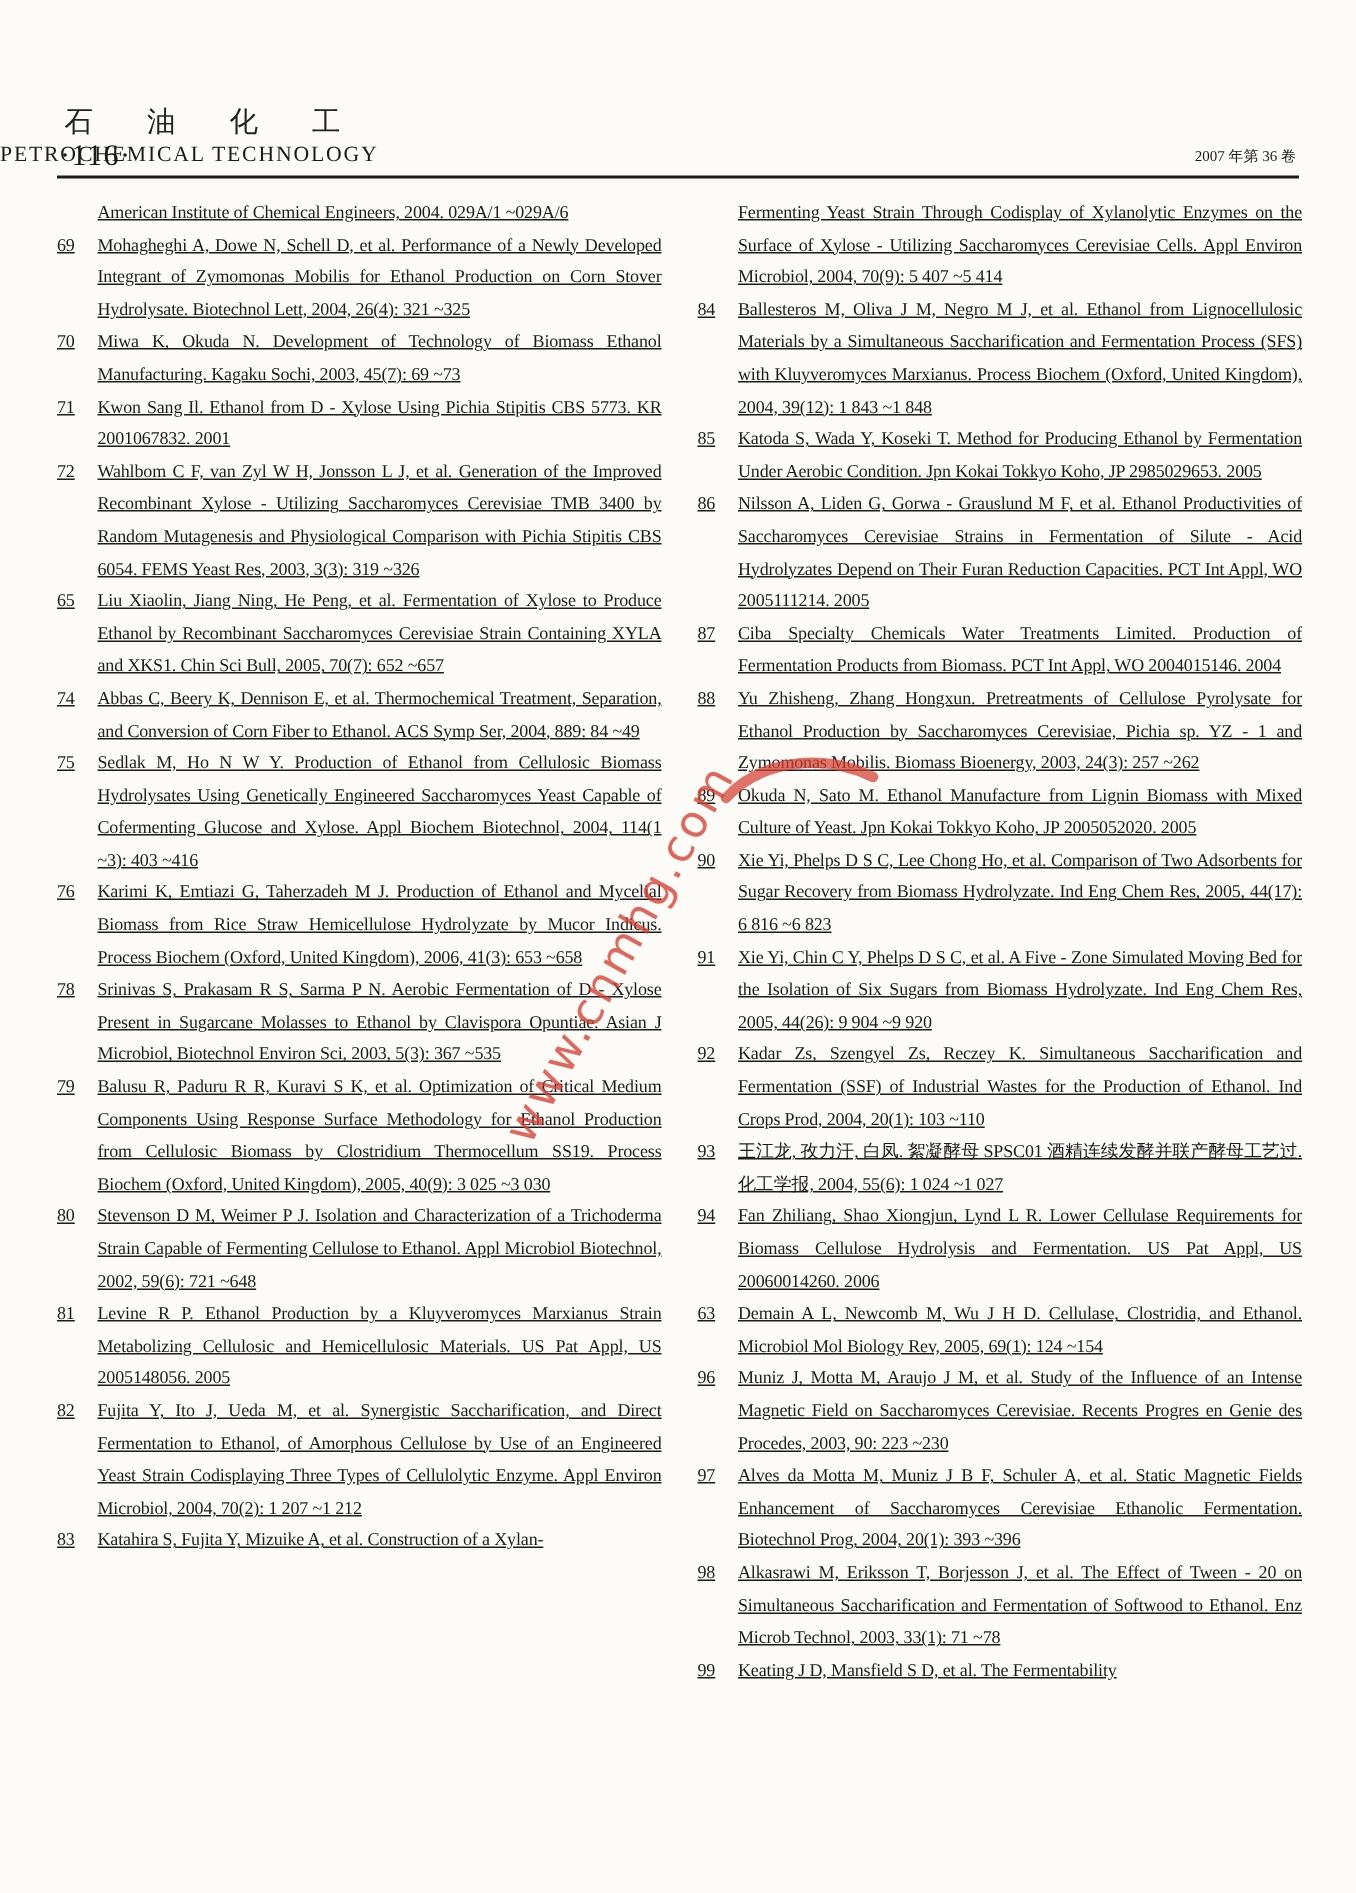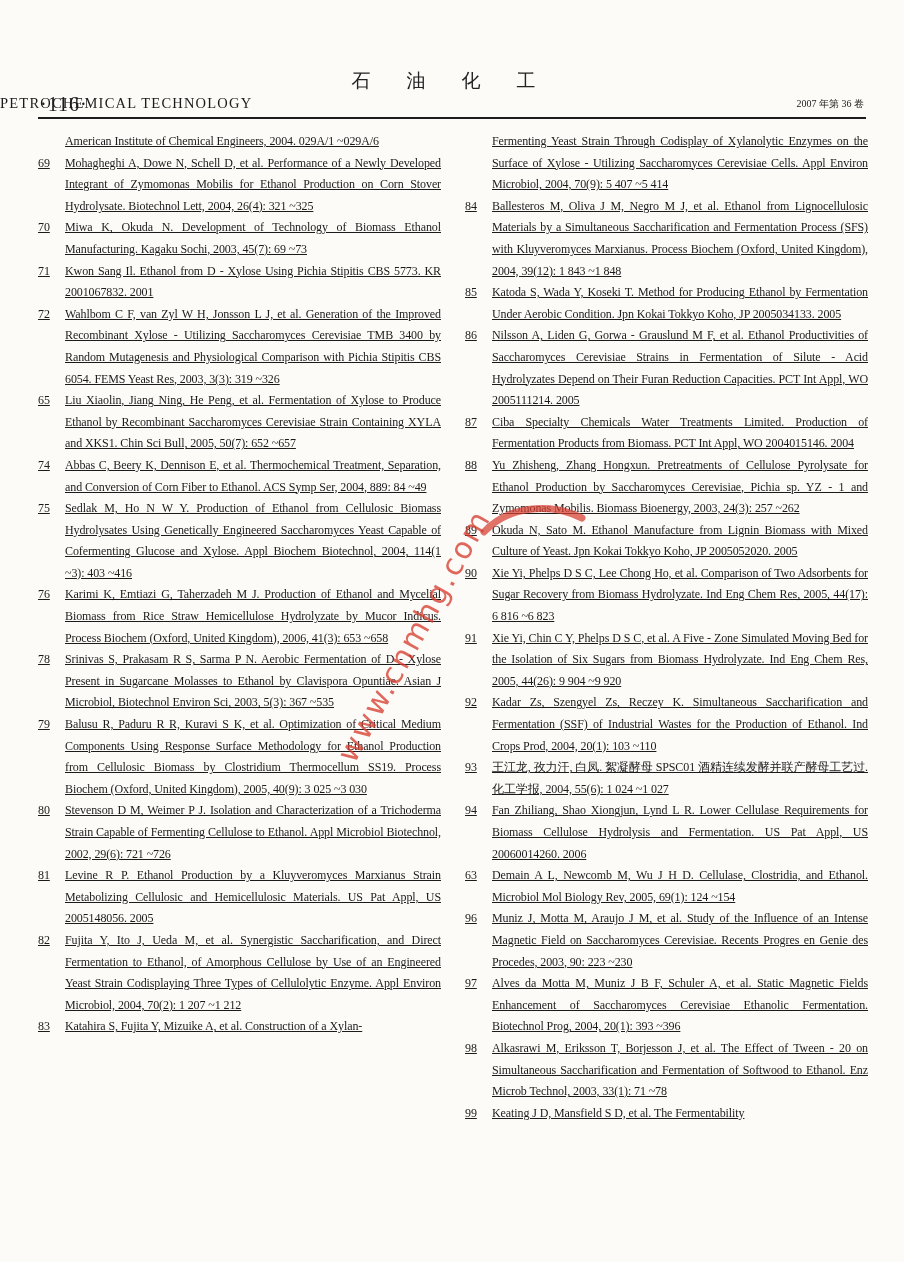--- a/index.html
+++ b/index.html
@@ -16,24 +16,23 @@
     width: 904px;
     height: 1262px;
     background: #fcfbf8;
     overflow: hidden;
     color: #1b1b1b;
   }
   
   .journal-cn {
     position: absolute;
     top: 68px; left: 0; right: 0;
-    text-align: center;
     font-size: 19px;
     letter-spacing: 36px;
-    padding-left: 19px;
+    padding-left: 43px;
     color: #222;
     font-family: Liberation Serif, serif;
   }
   .page-num {
     position: absolute;
     top: 93px; left: 40px;
     font-size: 20px;
     letter-spacing: 1px;
   }
   .journal-en {
@@ -140,21 +139,21 @@
     <span class="ref-text">Kwon Sang Il. Ethanol from D - Xylose Using Pichia Stipitis CBS 5773. KR 2001067832. 2001</span>
   </div>
 
   <div class="ref-item">
     <span class="ref-num">72</span>
     <span class="ref-text">Wahlbom C F, van Zyl W H, Jonsson L J, et al. Generation of the Improved Recombinant Xylose - Utilizing Saccharomyces Cerevisiae TMB 3400 by Random Mutagenesis and Physiological Comparison with Pichia Stipitis CBS 6054. FEMS Yeast Res, 2003, 3(3): 319 ~326</span>
   </div>
 
   <div class="ref-item">
     <span class="ref-num">65</span>
-    <span class="ref-text">Liu Xiaolin, Jiang Ning, He Peng, et al. Fermentation of Xylose to Produce Ethanol by Recombinant Saccharomyces Cerevisiae Strain Containing XYLA and XKS1. Chin Sci Bull, 2005, 50(7): 652 ~657</span>
+    <span class="ref-text">Liu Xiaolin, Jiang Ning, He Peng, et al. Fermentation of Xylose to Produce Ethanol by Recombinant Saccharomyces Cerevisiae Strain Containing XYLA and XKS1. Chin Sci Bull, 2005, 70(7): 652 ~657</span>
   </div>
 
   <div class="ref-item">
     <span class="ref-num">74</span>
     <span class="ref-text">Abbas C, Beery K, Dennison E, et al. Thermochemical Treatment, Separation, and Conversion of Corn Fiber to Ethanol. ACS Symp Ser, 2004, 889: 84 ~49</span>
   </div>
 
   <div class="ref-item">
     <span class="ref-num">75</span>
     <span class="ref-text">Sedlak M, Ho N W Y. Production of Ethanol from Cellulosic Biomass Hydrolysates Using Genetically Engineered Saccharomyces Yeast Capable of Cofermenting Glucose and Xylose. Appl Biochem Biotechnol, 2004, 114(1 ~3): 403 ~416</span>
@@ -171,21 +170,21 @@
     <span class="ref-text">Srinivas S, Prakasam R S, Sarma P N. Aerobic Fermentation of D - Xylose Present in Sugarcane Molasses to Ethanol by Clavispora Opuntiae. Asian J Microbiol, Biotechnol Environ Sci, 2003, 5(3): 367 ~535</span>
   </div>
 
   <div class="ref-item">
     <span class="ref-num">79</span>
     <span class="ref-text">Balusu R, Paduru R R, Kuravi S K, et al. Optimization of Critical Medium Components Using Response Surface Methodology for Ethanol Production from Cellulosic Biomass by Clostridium Thermocellum SS19. Process Biochem (Oxford, United Kingdom), 2005, 40(9): 3 025 ~3 030</span>
   </div>
 
   <div class="ref-item">
     <span class="ref-num">80</span>
-    <span class="ref-text">Stevenson D M, Weimer P J. Isolation and Characterization of a Trichoderma Strain Capable of Fermenting Cellulose to Ethanol. Appl Microbiol Biotechnol, 2002, 29(6): 721 ~726</span>
+    <span class="ref-text">Stevenson D M, Weimer P J. Isolation and Characterization of a Trichoderma Strain Capable of Fermenting Cellulose to Ethanol. Appl Microbiol Biotechnol, 2002, 59(6): 721 ~648</span>
   </div>
 
   <div class="ref-item">
     <span class="ref-num">81</span>
     <span class="ref-text">Levine R P. Ethanol Production by a Kluyveromyces Marxianus Strain Metabolizing Cellulosic and Hemicellulosic Materials. US Pat Appl, US 2005148056. 2005</span>
   </div>
 
   <div class="ref-item">
     <span class="ref-num">82</span>
     <span class="ref-text">Fujita Y, Ito J, Ueda M, et al. Synergistic Saccharification, and Direct Fermentation to Ethanol, of Amorphous Cellulose by Use of an Engineered Yeast Strain Codisplaying Three Types of Cellulolytic Enzyme. Appl Environ Microbiol, 2004, 70(2): 1 207 ~1 212</span>
@@ -202,21 +201,21 @@
     <span class="ref-text">Fermenting Yeast Strain Through Codisplay of Xylanolytic Enzymes on the Surface of Xylose - Utilizing Saccharomyces Cerevisiae Cells. Appl Environ Microbiol, 2004, 70(9): 5 407 ~5 414</span>
   </div>
 
   <div class="ref-item">
     <span class="ref-num">84</span>
     <span class="ref-text">Ballesteros M, Oliva J M, Negro M J, et al. Ethanol from Lignocellulosic Materials by a Simultaneous Saccharification and Fermentation Process (SFS) with Kluyveromyces Marxianus. Process Biochem (Oxford, United Kingdom), 2004, 39(12): 1 843 ~1 848</span>
   </div>
 
   <div class="ref-item">
     <span class="ref-num">85</span>
-    <span class="ref-text">Katoda S, Wada Y, Koseki T. Method for Producing Ethanol by Fermentation Under Aerobic Condition. Jpn Kokai Tokkyo Koho, JP 2005034133. 2005</span>
+    <span class="ref-text">Katoda S, Wada Y, Koseki T. Method for Producing Ethanol by Fermentation Under Aerobic Condition. Jpn Kokai Tokkyo Koho, JP 2985029653. 2005</span>
   </div>
 
   <div class="ref-item">
     <span class="ref-num">86</span>
     <span class="ref-text">Nilsson A, Liden G, Gorwa - Grauslund M F, et al. Ethanol Productivities of Saccharomyces Cerevisiae Strains in Fermentation of Silute - Acid Hydrolyzates Depend on Their Furan Reduction Capacities. PCT Int Appl, WO 2005111214. 2005</span>
   </div>
 
   <div class="ref-item">
     <span class="ref-num">87</span>
     <span class="ref-text">Ciba Specialty Chemicals Water Treatments Limited. Production of Fermentation Products from Biomass. PCT Int Appl, WO 2004015146. 2004</span>

